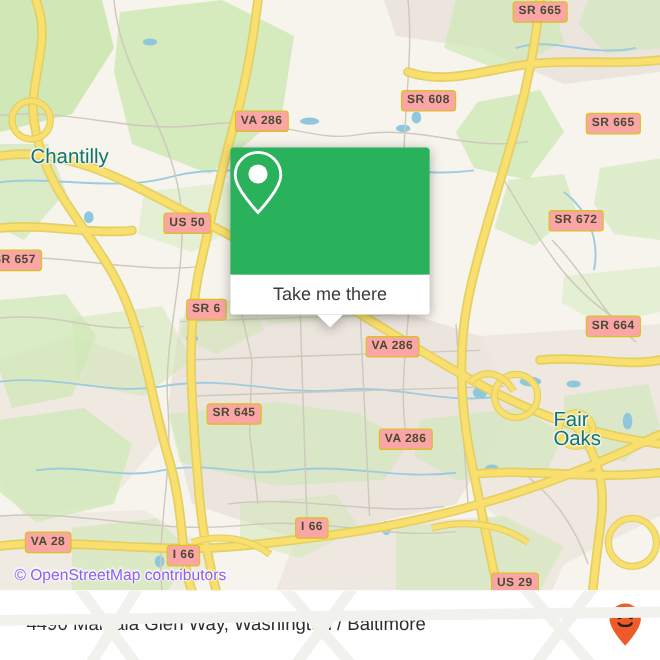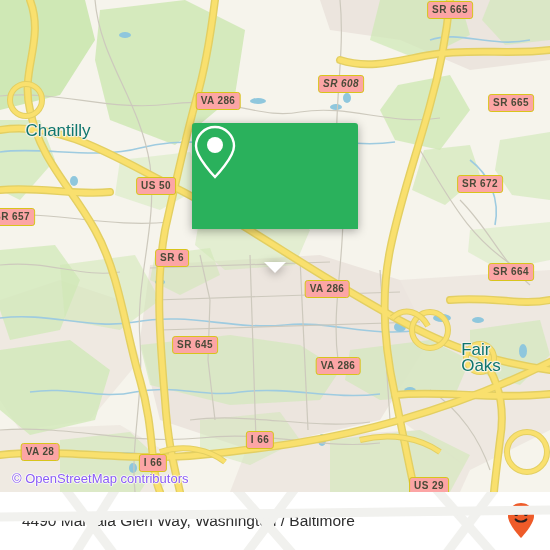--- a/index.html
+++ b/index.html
@@ -237,21 +237,21 @@
         <path d="M392,318 C405,306 420,312 428,326"></path>
         <path d="M360,440 C390,432 420,438 440,452" stroke="#e3cf62" stroke-width="6"></path>
         <path d="M360,440 C390,432 420,438 440,452"></path>
         <path d="M160,452 C185,444 210,450 225,462" stroke="#e3cf62" stroke-width="6"></path>
         <path d="M160,452 C185,444 210,450 225,462"></path>
       </g>
     </svg>
 
     <div id="shield-layer">
         <div class="shield" style="left: 450px; top: 10px;">SR 665</div>
-        <div class="shield" style="left: 341px; top: 84px; font-style: italic;">SR 608</div>
+        <div class="shield" style="left: 357px; top: 84px;">SR 608</div>
         <div class="shield" style="left: 218px; top: 101px;">VA 286</div>
         <div class="shield" style="left: 511px; top: 103px;">SR 665</div>
         <div class="shield" style="left: 156px; top: 186px;">US 50</div>
         <div class="shield" style="left: 480px; top: 184px;">SR 672</div>
         <div class="shield" style="left: 12px; top: 217px;">SR 657</div>
         <div class="shield" style="left: 172px; top: 258px;">SR 6</div>
         <div class="shield" style="left: 511px; top: 272px;">SR 664</div>
         <div class="shield" style="left: 327px; top: 289px;">VA 286</div>
         <div class="shield" style="left: 195px; top: 345px;">SR 645</div>
         <div class="shield" style="left: 338px; top: 366px;">VA 286</div>
@@ -269,20 +269,21 @@
 
     <div class="attrib">© OpenStreetMap contributors</div>
 
     <div class="popup">
       <div class="popup-head">
         <svg width="46" height="58" viewBox="0 0 46 58">
           <path d="M23 4 C12.5 4 4 12.5 4 23 C4 34.5 23 54 23 54 C23 54 42 34.5 42 23 C42 12.5 33.5 4 23 4 Z" fill="none" stroke="#ffffff" stroke-width="2.4"></path>
           <circle cx="23" cy="22" r="8" fill="#ffffff"></circle>
         </svg>
       </div>
+      <div class="popup-foot">Take me there</div>
       <div class="popup-tail"></div>
     </div>
 
   </div>
 
   <div class="footer">
     <div class="footer-wm">
       <svg width="550" height="58" viewBox="0 0 550 58">
         <g stroke="#f1f1ee" stroke-width="9" fill="none">
           <path d="M60,-10 L120,70"></path>

